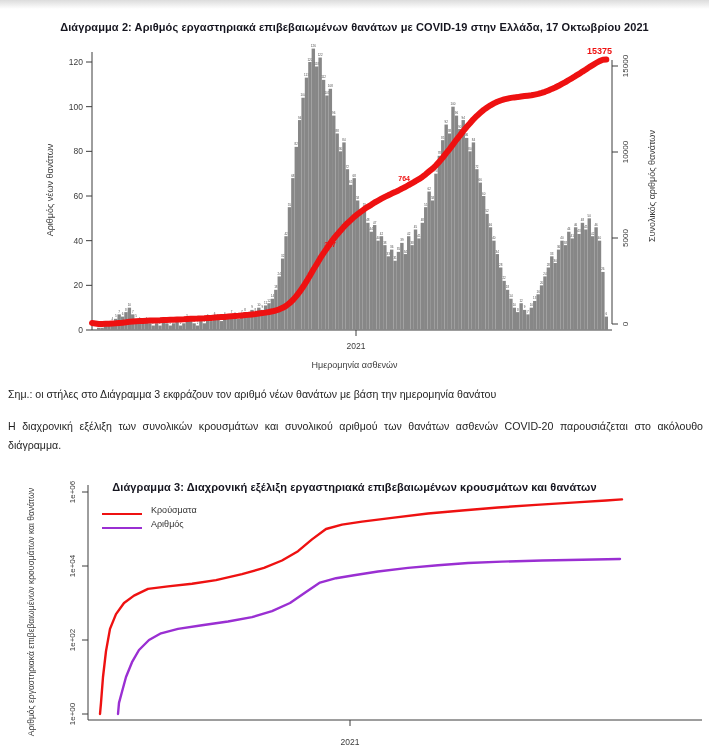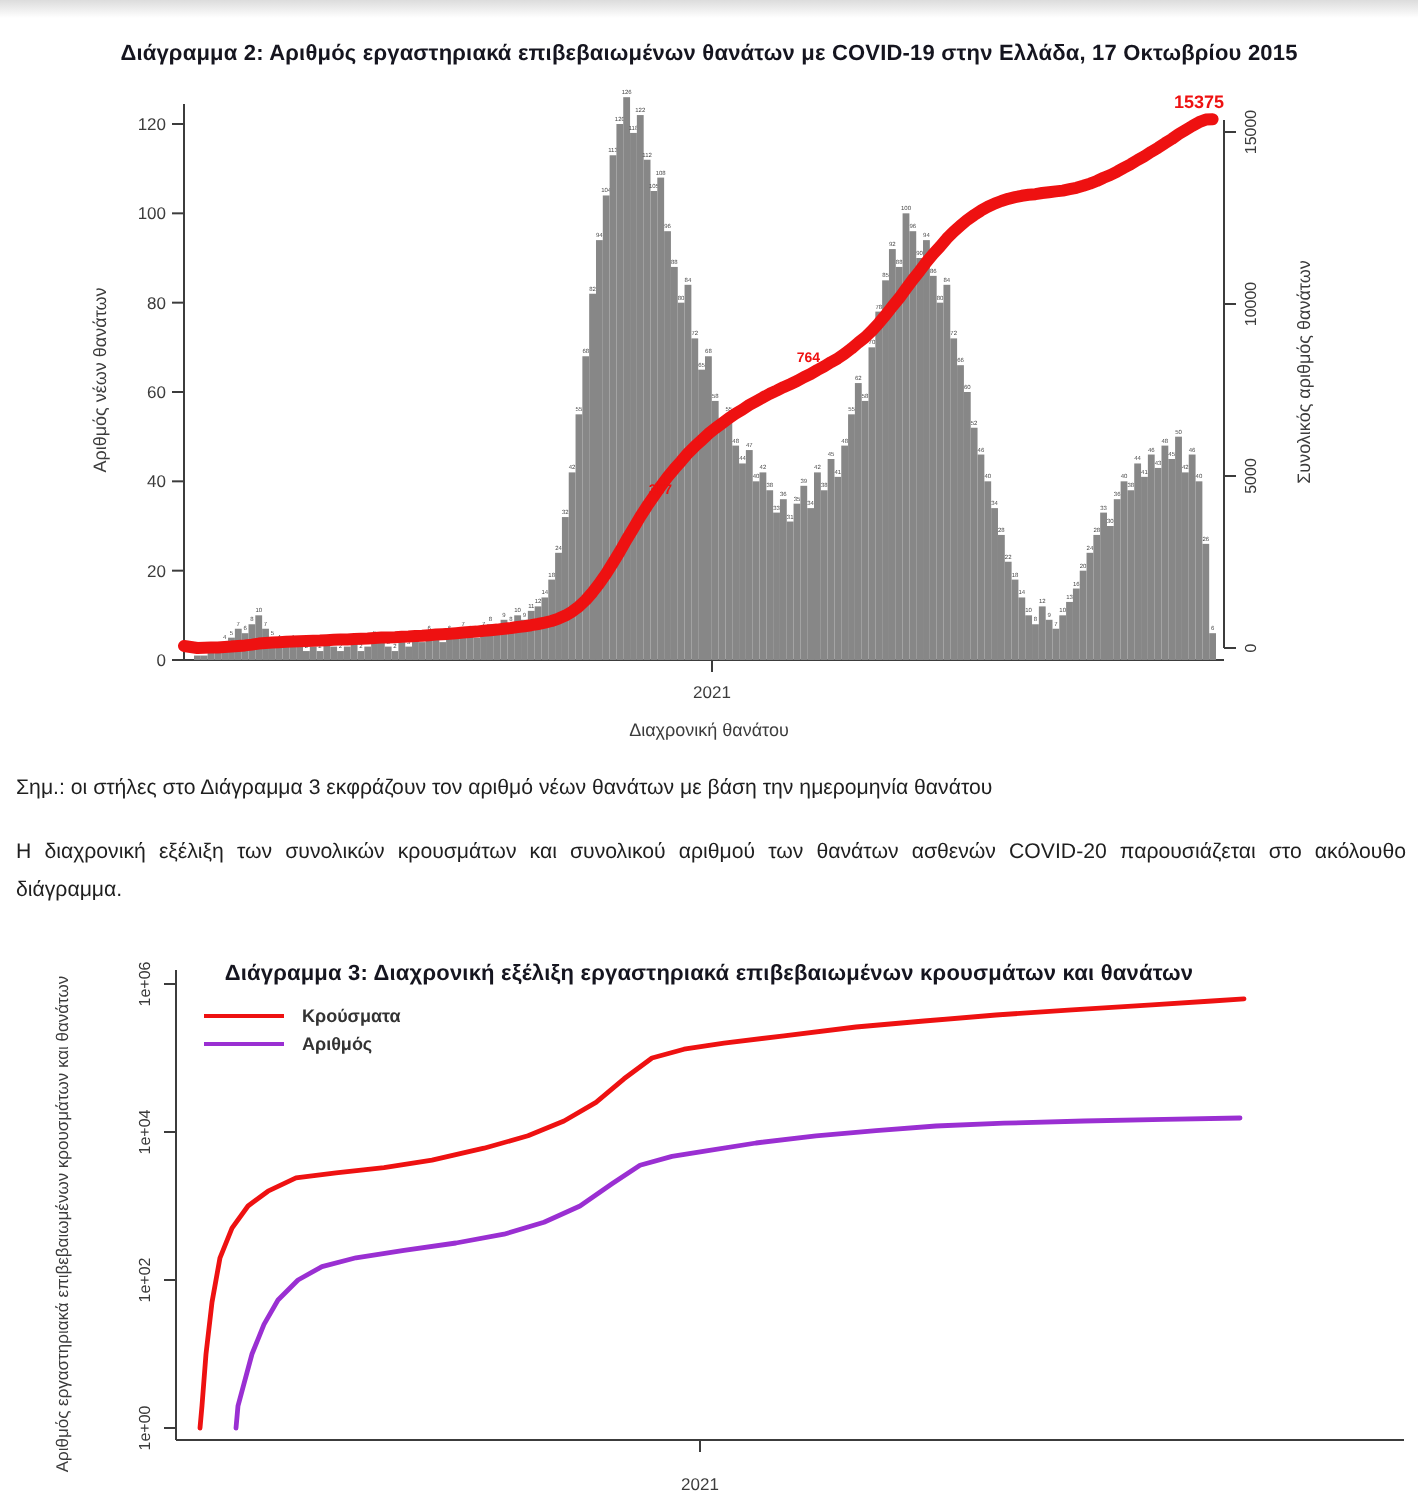--- a/index.html
+++ b/index.html
@@ -28,29 +28,29 @@
   }
   .rot{transform:translate(-50%,-50%) rotate(-90deg);}
   #ylabel1-left{left:50px;top:190px;font-size:9px;}
   #ylabel1-right{left:652px;top:186px;font-size:9px;}
   #xlabel1{left:0;right:0;top:360px;text-align:center;font-size:9px;transform:none;}
   #ylabel2{left:31px;top:612px;font-size:8.5px;}
   #charts{position:absolute;left:0;top:0;}
   #legend2{
     position:absolute;left:102px;top:501px;font-size:9px;color:#333;
   }
-  .legend-row{display:flex;align-items:center;height:14px;font-weight:bold;}
+  .legend-row{display:flex;align-items:flex-end;height:14px;}
   .legend-swatch{display:inline-block;width:40px;height:0;border-top:2.5px solid #000;margin-right:9px;}
 </style>
 </head>
 <body>
 
 <div class="top-shadow"></div>
 
-<div id="title1" class="chart-title">Διάγραμμα 2: Αριθμός εργαστηριακά επιβεβαιωμένων θανάτων με COVID-19 στην Ελλάδα, 17 Οκτωβρίου 2015</div>
+<div id="title1" class="chart-title">Διάγραμμα 2: Αριθμός εργαστηριακά επιβεβαιωμένων θανάτων με COVID-19 στην Ελλάδα, 17 Οκτωβρίου 2021</div>
 
 <svg id="charts" width="709" height="753">
     <line x1="92" y1="52" x2="92" y2="330" stroke="#3c3c3c" stroke-width="1"></line>
     <line x1="92" y1="330" x2="612" y2="330" stroke="#3c3c3c" stroke-width="1"></line>
     <line x1="612" y1="60" x2="612" y2="324" stroke="#3c3c3c" stroke-width="1"></line>
     <line x1="86" y1="330" x2="92" y2="330" stroke="#3c3c3c" stroke-width="1"></line>
     <text x="83" y="333" font-size="8.5" font-family="&quot;Liberation Sans&quot;,sans-serif" fill="#3c3c3c" text-anchor="end">0</text>
     <line x1="86" y1="285.3333333333333" x2="92" y2="285.3333333333333" stroke="#3c3c3c" stroke-width="1"></line>
     <text x="83" y="288.3333333333333" font-size="8.5" font-family="&quot;Liberation Sans&quot;,sans-serif" fill="#3c3c3c" text-anchor="end">20</text>
     <line x1="86" y1="240.66666666666666" x2="92" y2="240.66666666666666" stroke="#3c3c3c" stroke-width="1"></line>
@@ -388,21 +388,21 @@
     <line x1="82" y1="492" x2="88" y2="492" stroke="#3c3c3c" stroke-width="1"></line>
     <text x="75" y="492" font-size="8" font-family="&quot;Liberation Sans&quot;,sans-serif" fill="#3c3c3c" text-anchor="middle" transform="rotate(-90 75 492)">1e+06</text>
     <line x1="350" y1="720" x2="350" y2="726" stroke="#3c3c3c" stroke-width="1"></line>
     <text x="350" y="745" font-size="8.5" font-family="&quot;Liberation Sans&quot;,sans-serif" fill="#3c3c3c" text-anchor="middle">2021</text>
     <polyline points="100,714.0 101,702.9 103,677.0 106,651.1 110,628.9 116,614.1 124,603.0 134,595.6 148,588.9 168,586.4 192,583.8 216,580.1 242,574.1 264,567.9 282,560.5 298,551.2 312,539.4 326,529.0 342,524.6 362,521.6 392,517.9 428,513.5 462,510.5 498,507.5 536,504.9 576,502.4 606,500.5 622,499.4" fill="none" stroke="#ee1111" stroke-width="2.4" stroke-linecap="round" stroke-linejoin="round"></polyline>
     <polyline points="118,714.0 119,702.9 122,691.8 126,677.0 132,662.2 139,650.0 149,640.0 161,633.3 178,628.9 202,625.2 228,621.5 252,617.1 272,611.1 290,603.0 306,591.9 320,582.6 336,578.2 354,575.3 378,571.5 408,567.9 438,565.3 468,563.0 502,561.6 542,560.5 582,559.7 620,559.0" fill="none" stroke="#9a2fd2" stroke-width="2.4" stroke-linecap="round" stroke-linejoin="round"></polyline>
   </svg>
 
 <div id="ylabel1-left" class="axis-label rot">Αριθμός νέων θανάτων</div>
 <div id="ylabel1-right" class="axis-label rot">Συνολικός αριθμός θανάτων</div>
-<div id="xlabel1" class="axis-label">Διαχρονική θανάτου</div>
+<div id="xlabel1" class="axis-label">Ημερομηνία ασθενών</div>
 
 <div id="note" class="body-text">Σημ.: οι στήλες στο Διάγραμμα 3 εκφράζουν τον αριθμό νέων θανάτων με βάση την ημερομηνία θανάτου</div>
 <div id="paragraph" class="body-text">Η διαχρονική εξέλιξη των συνολικών κρουσμάτων και συνολικού αριθμού των θανάτων ασθενών COVID-20 παρουσιάζεται στο ακόλουθο διάγραμμα.</div>
 
 <div id="title2" class="chart-title">Διάγραμμα 3: Διαχρονική εξέλιξη εργαστηριακά επιβεβαιωμένων κρουσμάτων και θανάτων</div>
 
 <div id="ylabel2" class="axis-label rot">Αριθμός εργαστηριακά επιβεβαιωμένων κρουσμάτων και θανάτων</div>
 
 <div id="legend2">
   <div class="legend-row">

